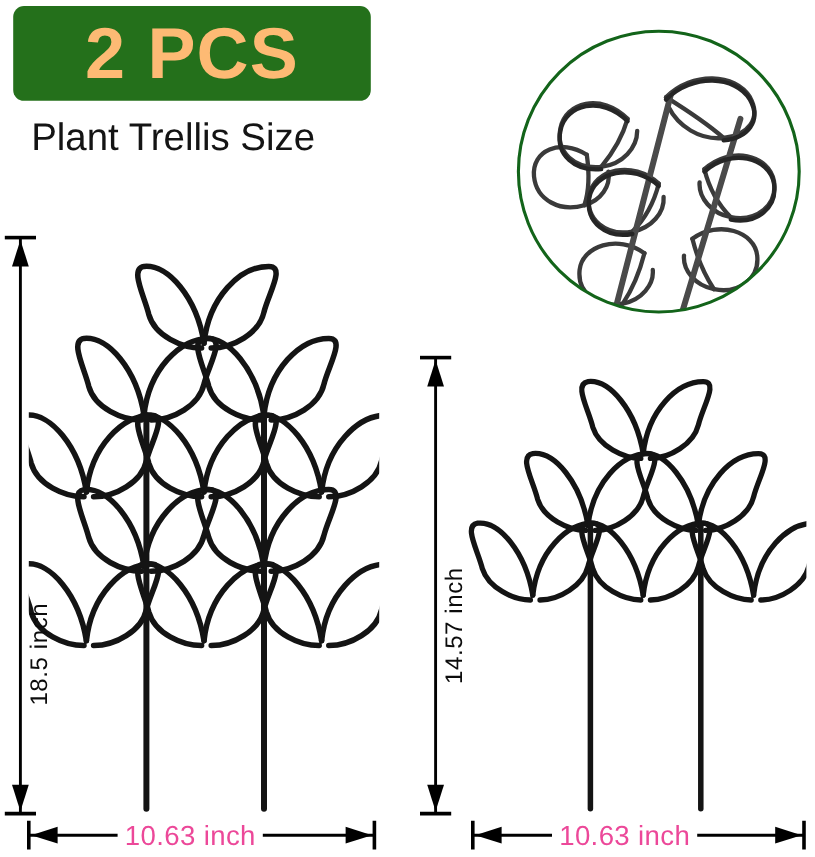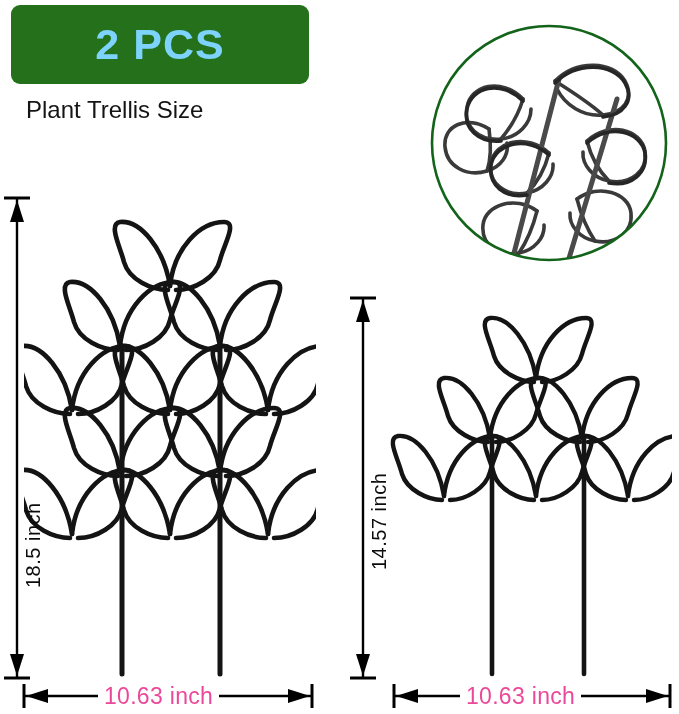--- a/index.html
+++ b/index.html
@@ -23,33 +23,33 @@
     top: 5px;
     width: 298px;
     height: 79px;
     background: #24701b;
     border-radius: 9px;
     display: flex;
     align-items: center;
     justify-content: center;
   }
   #pcs-badge-label {
-    color: #7dd3fc;
-    font-size: 43px;
+    color: #fdba74;
+    font-size: 60px;
     font-weight: bold;
     letter-spacing: 1px;
     line-height: 1;
   }
 
   
   #subtitle {
     position: absolute;
     left: 26px;
     top: 96px;
-    font-size: 24px;
+    font-size: 32px;
     color: #141414;
     letter-spacing: 0px;
     white-space: nowrap;
   }
 
   
   #detail-inset {
     position: absolute;
     left: 427px;
     top: 21px;

